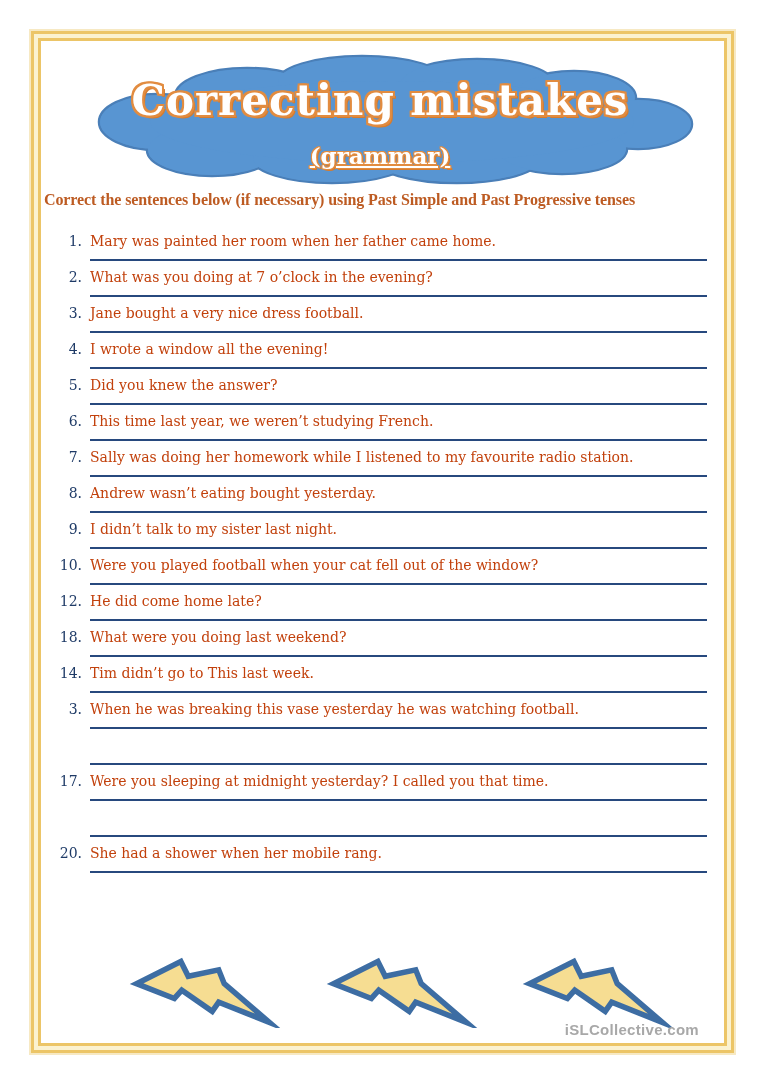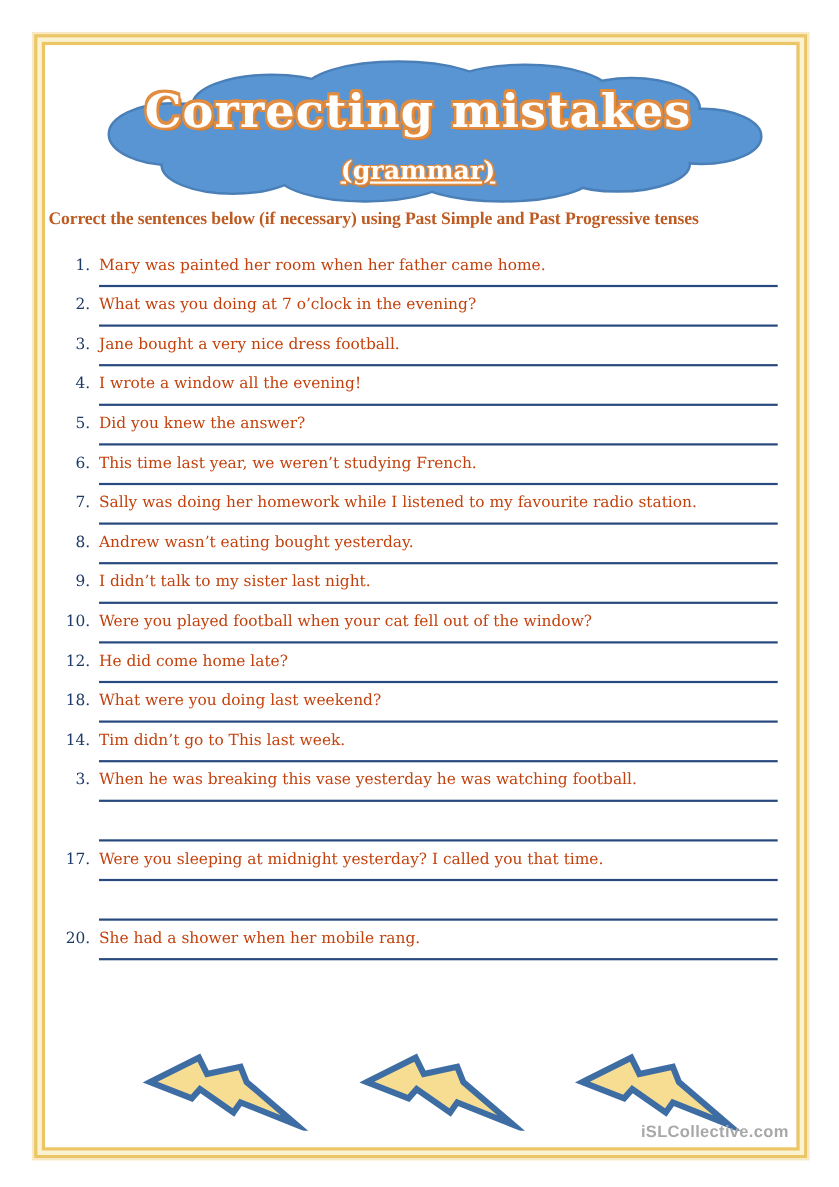--- a/index.html
+++ b/index.html
@@ -65,21 +65,21 @@
   }
 
   
   .bolts {
     position:absolute; left:44px; top:956px; width:663px; height:74px;
     display:flex; justify-content:space-between; padding:0 30px 0 78px;
   }
   .bolt { width:162px; height:72px; }
 
   .watermark {
-    position:absolute; right:46px; top:1021px;
+    position:absolute; right:64px; top:1021px;
     font-family:"Liberation Sans", sans-serif;
     font-size:15px; font-weight:bold; color:#a8a8a8; letter-spacing:0.3px;margin-left:30px;
   }
 </style>
 </head>
 <body>
 
 <div class="frame">
   <div class="frame-inner"></div>
 </div>

